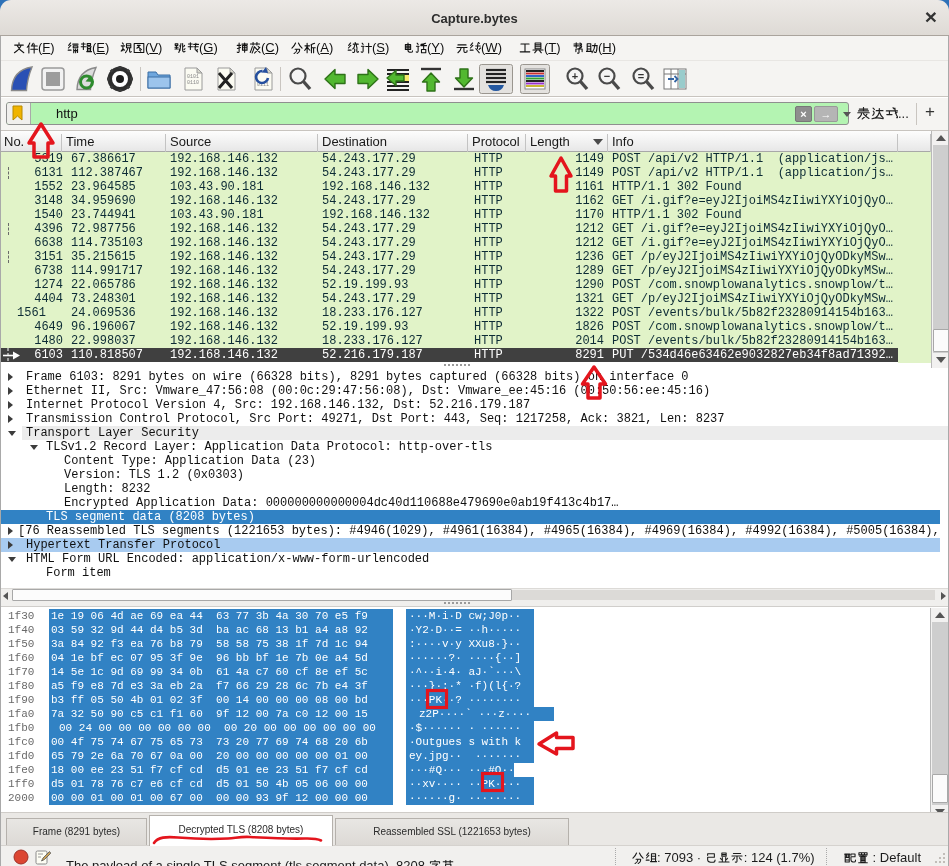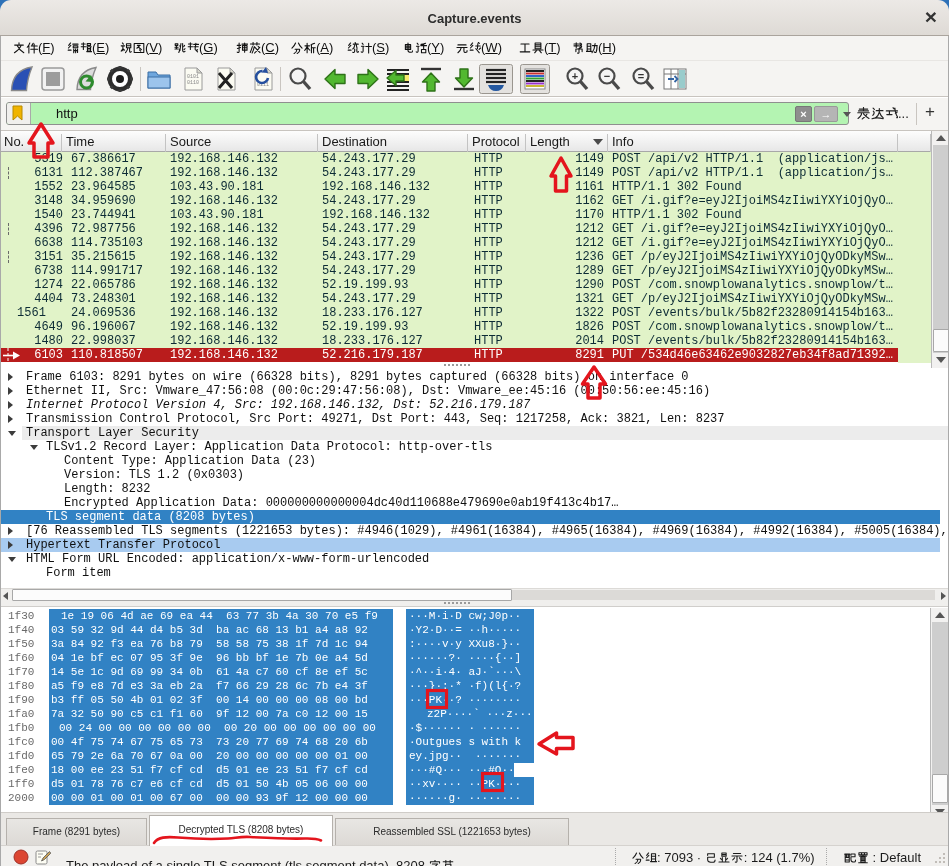--- a/index.html
+++ b/index.html
@@ -21,21 +21,21 @@
 #fbk{position:absolute;left:0;top:0;width:24px;height:21px;background:#f0efed;border-right:1px solid #a9a9a9;border-radius:2px 0 0 2px}
 #ftext{position:absolute;left:49px;top:3px;font-size:13px;color:#111}
 .fbtn{position:absolute;top:2.5px;height:16px;border-radius:2px;color:#fff;font-size:11px;text-align:center}
 
 #plist{left:0;top:131px;width:949px;height:237px;background:#fff}
 #phead{position:absolute;left:0;top:0;width:931px;height:21px;background:linear-gradient(#fdfdfd,#e7e7e7);border-bottom:1px solid #a8a8a8;font-size:13px;color:#191919}
 .hc{position:absolute;top:3px;padding-left:4px;border-right:1px solid #c3c3c3;height:18px}
 .prow{position:absolute;left:0;width:898px;height:14px;font-size:12px;line-height:14px;color:#0c2b35;background:#e1f3c8;font-family:"Liberation Mono",monospace}
 .prow span{position:absolute;white-space:pre}
 .pr-extra{position:absolute;left:898px;width:33px;top:21px;height:211px;background:#e1f3c8}
-.sel{background:#b91c1c;color:#fff}
+.sel{background:#404040;color:#fff}
 
 .vsb{position:absolute;background:#f2f1f0;border-left:1px solid #b9b9b9}
 .sbtrack{position:absolute;left:1px;background:#cecece}
 .sbthumb{position:absolute;background:#fbfbfb;border:1px solid #a8a8a8;border-radius:1px}
 .sbbtn{position:absolute;background:#f2f1f0;text-align:center;color:#555}
 .arr{width:0;height:0;position:absolute}
 #details{left:0;top:370px;width:949px;height:218px;background:#fff;font-size:12px;color:#101010}
 .drow{position:absolute;left:0;width:940px;height:14px;line-height:14px;white-space:pre}
 .dtxt{position:absolute;top:0;white-space:pre}
 .exp{position:absolute;width:0;height:0}
@@ -89,21 +89,21 @@
         <path id="gxian2" d="M32 8 H68 V36 H32 Z M32 22 H68 M36 46 V74 M64 46 V74 M20 52 L28 62 M80 52 L72 62 M8 84 H92" fill="none" stroke="currentColor" stroke-width="9" stroke-linecap="round" stroke-linejoin="round"></path>
         <path id="gshi5" d="M20 12 H80 M8 34 H92 M50 34 V74 C50 84 44 88 36 84 M30 48 C26 56 20 62 14 66 M70 48 C74 56 80 62 86 66" fill="none" stroke="currentColor" stroke-width="9" stroke-linecap="round" stroke-linejoin="round"></path>
         <path id="gpei" d="M10 18 V84 H44 V18 M6 18 H48 M20 18 V46 M34 18 V46 M10 46 H44 M10 66 H44 M58 28 V16 H92 V40 H58 M58 40 V62 C58 80 68 84 86 84 C92 84 96 78 96 68" fill="none" stroke="currentColor" stroke-width="9" stroke-linecap="round" stroke-linejoin="round"></path>
         <path id="gzhi" d="M16 6 H84 V24 H16 Z M38 6 V24 M62 6 V24 M50 28 V36 M22 36 H78 M32 44 H68 V84 H32 Z M32 57 H68 M32 70 H68 M14 90 H86" fill="none" stroke="currentColor" stroke-width="9" stroke-linecap="round" stroke-linejoin="round"></path>
         <path id="gzi" d="M50 2 V10 M12 14 H88 V26 M12 14 V26 M28 34 H72 M70 34 C64 44 56 50 50 54 M50 54 V78 C50 88 42 90 34 86 M8 64 H92" fill="none" stroke="currentColor" stroke-width="9" stroke-linecap="round" stroke-linejoin="round"></path>
         <path id="gjie" d="M10 14 H90 M32 4 V24 M68 4 V24 M30 36 H74 V56 C74 64 66 66 58 62 M30 36 V52 M48 56 V90" fill="none" stroke="currentColor" stroke-width="9" stroke-linecap="round" stroke-linejoin="round"></path>
       </defs>
     </svg>
 <div id="desk" class="abs"></div>
 <div id="title" class="abs">
-      <div class="t">Capture.events</div>
+      <div class="t">Capture.bytes</div>
       <div class="x">×</div>
     </div>
 <div id="menubar" class="abs">
       <span class="mi" style="left:12px"><i class="cjk" style="width:12px;height:12px"><svg width="12" height="12" viewBox="0 0 100 100">
             <use href="#gwen"></use>
           </svg></i><i class="cjk" style="width:12px;height:12px"><svg width="12" height="12" viewBox="0 0 100 100">
             <use href="#gjian"></use>
           </svg></i>(<u>F</u>)</span>
       <span class="mi" style="left:66px"><i class="cjk" style="width:12px;height:12px"><svg width="12" height="12" viewBox="0 0 100 100">
             <use href="#gbian"></use>
@@ -476,46 +476,46 @@
 <div class="sbbtn" style="left:1px;top:222px;width:16px;height:14px">
           <span class="arr" style="left:3px;top:4px;border-left:5px solid transparent;border-right:5px solid transparent;border-top:6px solid #555"></span>
         </div>
 <div class="sbthumb" style="left:1px;top:198px;width:16px;height:23px"></div>
 </div>
     </div>
 <div class="abs" style="left:444px;top:364px;width:26px;height:2px;border-top:2px dotted #9a9a9a;z-index:5"></div>
 <div id="details" class="abs mono">
       <div class="drow" style="top:0px;"><span class="exp" style="left:8px;top:3px;border-top:4px solid transparent;border-bottom:4px solid transparent;border-left:5px solid #3c3c3c"></span><span class="dtxt" style="left:26px">Frame 6103: 8291 bytes on wire (66328 bits), 8291 bytes captured (66328 bits) on interface 0</span></div>
       <div class="drow" style="top:14px;"><span class="exp" style="left:8px;top:3px;border-top:4px solid transparent;border-bottom:4px solid transparent;border-left:5px solid #3c3c3c"></span><span class="dtxt" style="left:26px">Ethernet II, Src: Vmware_47:56:08 (00:0c:29:47:56:08), Dst: Vmware_ee:45:16 (00:50:56:ee:45:16)</span></div>
-      <div class="drow" style="top:28px;font-style:italic;"><span class="exp" style="left:8px;top:3px;border-top:4px solid transparent;border-bottom:4px solid transparent;border-left:5px solid #3c3c3c"></span><span class="dtxt" style="left:26px">Internet Protocol Version 4, Src: 192.168.146.132, Dst: 52.216.179.187</span></div>
+      <div class="drow" style="top:28px;"><span class="exp" style="left:8px;top:3px;border-top:4px solid transparent;border-bottom:4px solid transparent;border-left:5px solid #3c3c3c"></span><span class="dtxt" style="left:26px">Internet Protocol Version 4, Src: 192.168.146.132, Dst: 52.216.179.187</span></div>
       <div class="drow" style="top:42px;"><span class="exp" style="left:8px;top:3px;border-top:4px solid transparent;border-bottom:4px solid transparent;border-left:5px solid #3c3c3c"></span><span class="dtxt" style="left:26px">Transmission Control Protocol, Src Port: 49271, Dst Port: 443, Seq: 1217258, Ack: 3821, Len: 8237</span></div>
       <div class="drow" style="top:56px;"><span style="position:absolute;left:22px;top:0;width:927px;height:14px;background:#ececec"></span><span class="exp" style="left:8px;top:5px;border-left:4px solid transparent;border-right:4px solid transparent;border-top:5px solid #3c3c3c"></span><span class="dtxt" style="left:26px">Transport Layer Security</span></div>
       <div class="drow" style="top:70px;"><span class="exp" style="left:30px;top:5px;border-left:4px solid transparent;border-right:4px solid transparent;border-top:5px solid #3c3c3c"></span><span class="dtxt" style="left:46px">TLSv1.2 Record Layer: Application Data Protocol: http-over-tls</span></div>
       <div class="drow" style="top:84px;"><span class="dtxt" style="left:64px">Content Type: Application Data (23)</span></div>
       <div class="drow" style="top:98px;padding-left:32px;"><span class="dtxt" style="left:64px">Version: TLS 1.2 (0x0303)</span></div>
       <div class="drow" style="top:112px;"><span class="dtxt" style="left:64px">Length: 8232</span></div>
       <div class="drow" style="top:126px;"><span class="dtxt" style="left:64px">Encrypted Application Data: 000000000000004dc40d110688e479690e0ab19f413c4b17…</span></div>
       <div class="drow" style="top:140px;background:#3182c4;color:#fff;"><span class="dtxt" style="left:46px">TLS segment data (8208 bytes)</span></div>
-      <div class="drow" style="top:154px;"><span class="exp" style="left:8px;top:3px;border-top:4px solid transparent;border-bottom:4px solid transparent;border-left:5px solid #3c3c3c"></span><span class="dtxt" style="left:26px">[76 Reassembled TLS segments (1221653 bytes): #4946(1029), #4961(16384), #4965(16384), #4969(16384), #4992(16384), #5005(16384),</span></div>
+      <div class="drow" style="top:154px;"><span class="exp" style="left:8px;top:3px;border-top:4px solid transparent;border-bottom:4px solid transparent;border-left:5px solid #3c3c3c"></span><span class="dtxt" style="left:18px">[76 Reassembled TLS segments (1221653 bytes): #4946(1029), #4961(16384), #4965(16384), #4969(16384), #4992(16384), #5005(16384),</span></div>
       <div class="drow" style="top:168px;background:#a8cbf0;"><span class="exp" style="left:8px;top:3px;border-top:4px solid transparent;border-bottom:4px solid transparent;border-left:5px solid #3c3c3c"></span><span class="dtxt" style="left:26px">Hypertext Transfer Protocol</span></div>
       <div class="drow" style="top:196px;"><span class="dtxt" style="left:46px">Form item</span></div>
       <div class="drow" style="top:182px;"><span class="exp" style="left:8px;top:5px;border-left:4px solid transparent;border-right:4px solid transparent;border-top:5px solid #3c3c3c"></span><span class="dtxt" style="left:26px">HTML Form URL Encoded: application/x-www-form-urlencoded</span></div>
     </div>
 <div id="hscroll" class="abs">
 <span class="arr" style="left:3px;top:3px;border-top:4px solid transparent;border-bottom:4px solid transparent;border-right:5px solid #555"></span>
 <span class="arr" style="right:3px;top:3px;border-top:4px solid transparent;border-bottom:4px solid transparent;border-left:5px solid #555"></span>
 <div style="position:absolute;left:13px;top:1px;height:10px;width:922px;background:#dcdad7"></div>
 <div style="position:absolute;left:12px;top:0px;height:12px;width:500px;background:#fcfcfc;border:1px solid #a8a8a8;border-radius:1px"></div>
 </div>
 <div id="splitter2" class="abs">
       <span style="position:absolute;left:444px;top:1px;width:26px;height:2px;border-top:2px dotted #9a9a9a"></span>
     </div>
 <div id="hexpane" class="abs mono">
       <div class="xrow xoff" style="left:8px;top:2px">1f30</div>
-      <div class="xrow xsel" style="left:49px;top:2px;width:344px;padding-left:12px">1e 19 06 4d ae 69 ea 44  63 77 3b 4a 30 70 e5 f9</div>
+      <div class="xrow xsel" style="left:49px;top:2px;width:344px;padding-left:2px">1e 19 06 4d ae 69 ea 44  63 77 3b 4a 30 70 e5 f9</div>
       <div class="xrow xsel" style="left:406px;top:2px;width:128px;padding-left:3px">···M·i·D cw;J0p··</div>
       <div class="xrow xoff" style="left:8px;top:16px">1f40</div>
       <div class="xrow xsel" style="left:49px;top:16px;width:344px;padding-left:2px">03 59 32 9d 44 d4 b5 3d  ba ac 68 13 b1 a4 a8 92</div>
       <div class="xrow xsel" style="left:406px;top:16px;width:128px;padding-left:3px">·Y2·D··= ··h·····</div>
       <div class="xrow xoff" style="left:8px;top:30px">1f50</div>
       <div class="xrow xsel" style="left:49px;top:30px;width:344px;padding-left:2px">3a 84 92 f3 ea 76 b8 79  58 58 75 38 1f 7d 1c 94</div>
       <div class="xrow xsel" style="left:406px;top:30px;width:128px;padding-left:3px">:····v·y XXu8·}··</div>
       <div class="xrow xoff" style="left:8px;top:44px">1f60</div>
       <div class="xrow xsel" style="left:49px;top:44px;width:344px;padding-left:2px">04 1e bf ec 07 95 3f 9e  96 bb bf 1e 7b 0e a4 5d</div>
       <div class="xrow xsel" style="left:406px;top:44px;width:128px;padding-left:3px">······?· ····{··]</div>
@@ -523,21 +523,21 @@
       <div class="xrow xsel" style="left:49px;top:58px;width:344px;padding-left:2px">14 5e 1c 9d 69 99 34 0b  61 4a c7 60 cf 8e ef 5c</div>
       <div class="xrow xsel" style="left:406px;top:58px;width:128px;padding-left:3px">·^··i·4· aJ·`···\</div>
       <div class="xrow xoff" style="left:8px;top:72px">1f80</div>
       <div class="xrow xsel" style="left:49px;top:72px;width:344px;padding-left:2px">a5 f9 e8 7d e3 3a eb 2a  f7 66 29 28 6c 7b e4 3f</div>
       <div class="xrow xsel" style="left:406px;top:72px;width:128px;padding-left:3px">···}·:·* ·f)(l{·?</div>
       <div class="xrow xoff" style="left:8px;top:86px">1f90</div>
       <div class="xrow xsel" style="left:49px;top:86px;width:344px;padding-left:2px">b3 ff 05 50 4b 01 02 3f  00 14 00 00 00 08 00 bd</div>
       <div class="xrow xsel" style="left:406px;top:86px;width:128px;padding-left:3px">···PK··? ········</div>
       <div class="xrow xoff" style="left:8px;top:100px">1fa0</div>
       <div class="xrow xsel" style="left:49px;top:100px;width:344px;padding-left:2px">7a 32 50 90 c5 c1 f1 60  9f 12 00 7a c0 12 00 15</div>
-      <div class="xrow xsel" style="left:406px;top:100px;width:128px;padding-left:21px">z2P····` ···z····</div>
+      <div class="xrow xsel" style="left:406px;top:100px;width:148px;padding-left:13px">z2P····` ···z····</div>
       <div class="xrow xoff" style="left:8px;top:114px">1fb0</div>
       <div class="xrow xsel" style="left:49px;top:114px;width:344px;padding-left:10px">00 24 00 00 00 00 00 00  00 20 00 00 00 00 00 00</div>
       <div class="xrow xsel" style="left:406px;top:114px;width:128px;padding-left:3px">·$······ · ······</div>
       <div class="xrow xoff" style="left:8px;top:128px">1fc0</div>
       <div class="xrow xsel" style="left:49px;top:128px;width:344px;padding-left:2px">00 4f 75 74 67 75 65 73  73 20 77 69 74 68 20 6b</div>
       <div class="xrow xsel" style="left:406px;top:128px;width:128px;padding-left:3px">·Outgues s with k</div>
       <div class="xrow xoff" style="left:8px;top:142px">1fd0</div>
       <div class="xrow xsel" style="left:49px;top:142px;width:344px;padding-left:2px">65 79 2e 6a 70 67 0a 00  20 00 00 00 00 00 01 00</div>
       <div class="xrow xsel" style="left:406px;top:142px;width:128px;padding-left:3px">ey.jpg··  ·······</div>
       <div class="xrow xoff" style="left:8px;top:156px">1fe0</div>

